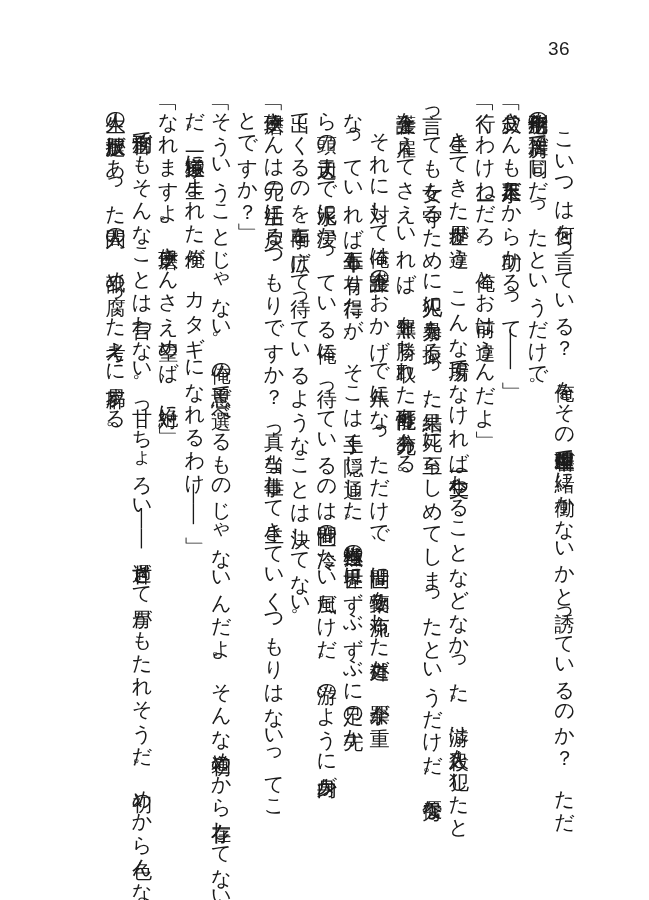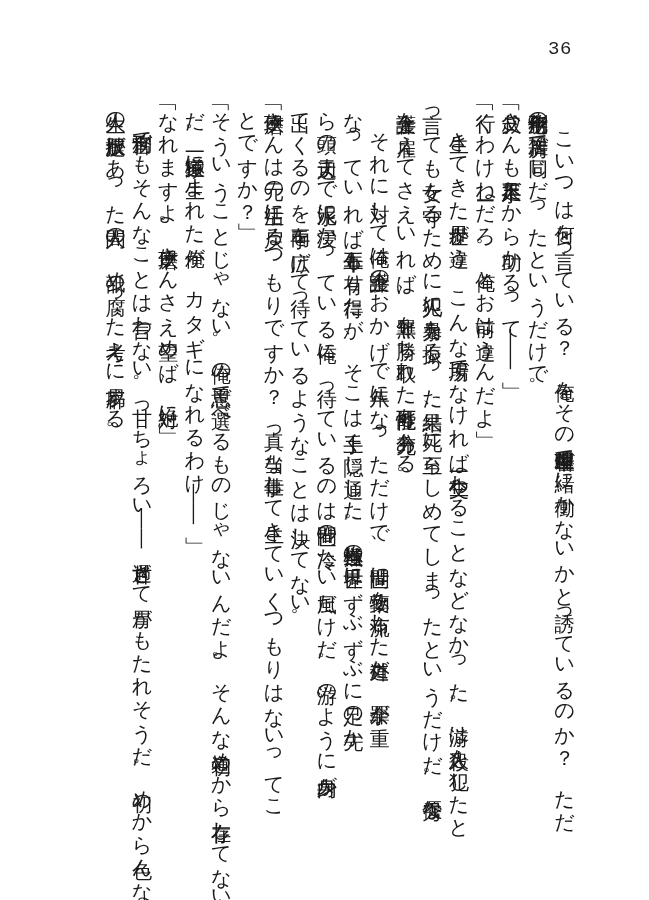--- a/index.html
+++ b/index.html
@@ -1,20 +1,20 @@
 <!DOCTYPE html>
 <html><head>
 <meta charset="utf-8">
 <style>
   html, body { margin: 0; padding: 0; background: #ffffff; }
   body { width: 649px; height: 900px; position: relative; overflow: hidden; }
   .page { position: absolute; left: 0; top: 0; width: 649px; height: 900px; background: #ffffff; }
   .page-number {
     position: absolute; left: 548px; top: 38px;
-    font-family: Liberation Mono, monospace;
+    font-family: Liberation Sans, sans-serif;
     font-size: 19px; color: #222; letter-spacing: 0.5px;
   }
   .body-text {
     position: absolute;
     right: 71px; top: 98px;
     height: 732px;
     writing-mode: vertical-rl;
     -webkit-writing-mode: vertical-rl;
     font-family: "DejaVu Serif", "Liberation Serif", serif;
     font-size: 20.2px;

